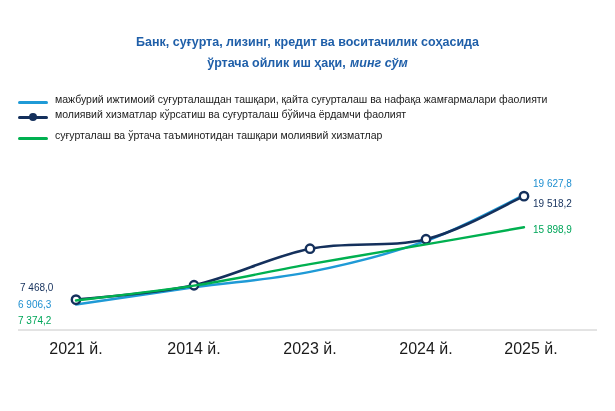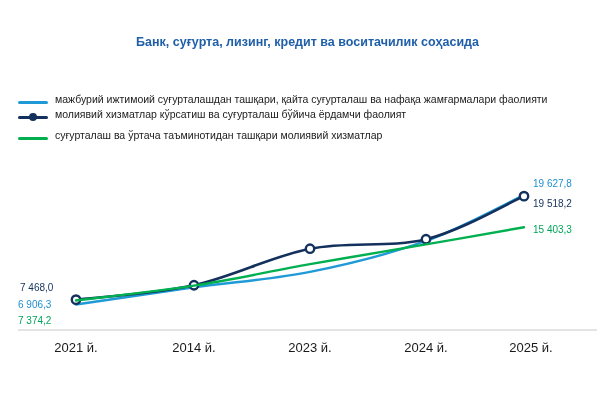--- a/index.html
+++ b/index.html
@@ -86,41 +86,45 @@
   }
   .axis-labels {
     position: absolute;
     left: 0;
     top: 340px;
     width: 615px;
     height: 20px;
   }
   .axis-label {
     position: absolute;
-    font-size: 13px;
+    font-size: 16px;
     color: #1a1a1a;
     text-align: center;
     transform: translateX(-50%);
   }
   .dlabel {
     position: absolute;
     font-size: 10px;
     white-space: nowrap;
   }
   .dlabel.blue { color: #1f8fd0; }
   .dlabel.navy { color: #14305c; }
   .dlabel.green { color: #00a65a; }
 </style>
 </head>
 <body>
 
 <div id="chart-root">
 
   <div class="title-block">
     <div class="title-line">Банк, суғурта, лизинг, кредит ва воситачилик соҳасида</div>
+    <div>
+      <span class="title-line">ўртача ойлик иш ҳақи,</span>
+      <span class="title-italic">минг сўм</span>
+    </div>
   </div>
 
   <div class="legend">
     <div class="legend-row">
       <span class="legend-swatch" style="background:#1f9ad6"></span>
       <span class="legend-label">мажбурий ижтимоий суғурталашдан ташқари, қайта суғурталаш ва нафақа жамғармалари фаолияти</span>
     </div>
     <div class="legend-row">
       <span class="legend-swatch with-marker" style="background:#14305c"></span>
       <span class="legend-label">молиявий хизматлар кўрсатиш ва суғурталаш бўйича ёрдамчи фаолият</span>
@@ -153,15 +157,15 @@
     <span class="axis-label" style="left:426px">2024 й.</span>
     <span class="axis-label" style="left:531px">2025 й.</span>
   </div>
 
   <div class="dlabel navy" style="left:20px; top:282px">7 468,0</div>
   <div class="dlabel blue" style="left:18px; top:299px">6 906,3</div>
   <div class="dlabel green" style="left:18px; top:315px">7 374,2</div>
 
   <div class="dlabel blue" style="left:533px; top:178px">19 627,8</div>
   <div class="dlabel navy" style="left:533px; top:198px">19 518,2</div>
-  <div class="dlabel green" style="left:533px; top:224px">15 403,3</div>
+  <div class="dlabel green" style="left:533px; top:224px">15 898,9</div>
 
 </div>
 
 </body></html>

